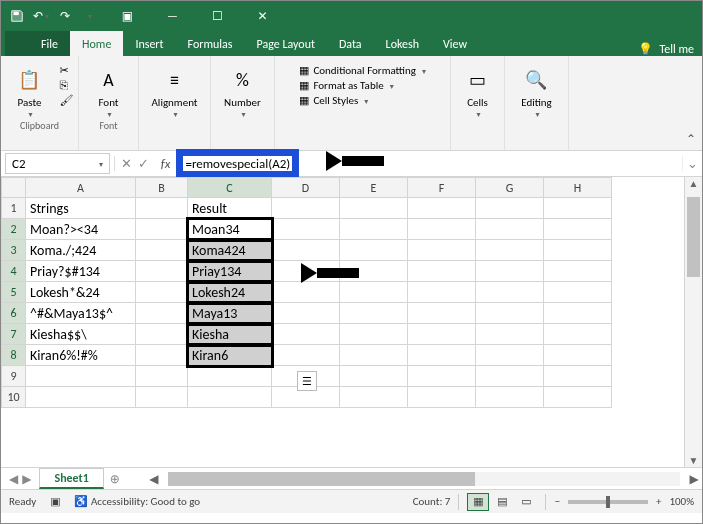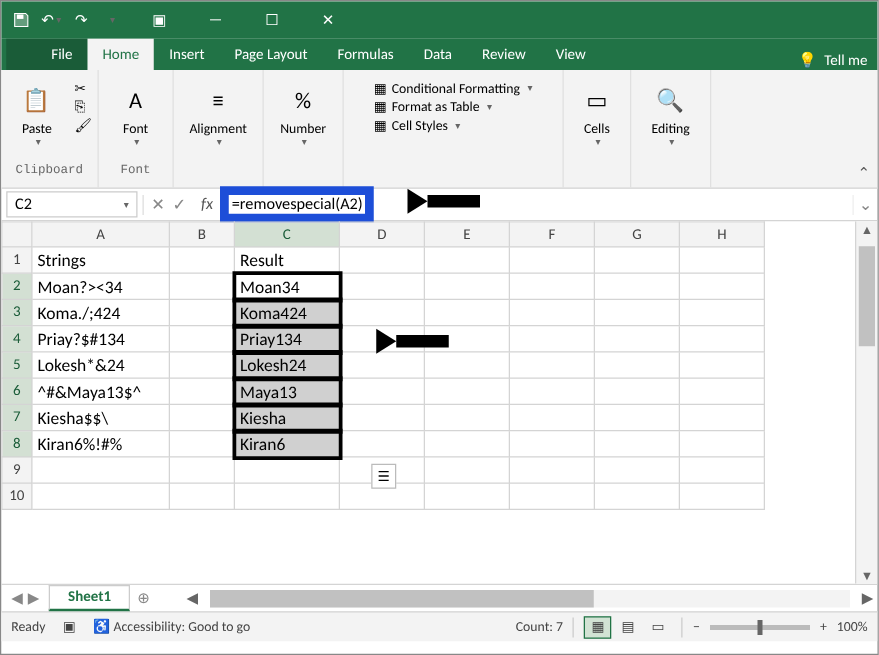--- a/index.html
+++ b/index.html
@@ -18,21 +18,21 @@
   .tabs { height: 25px; background:#217346; display:flex; align-items:end; padding-left:4px; font-size:12px; }
   .tab { padding:4px 12px; color:#fff; height:25px; line-height:18px; }
   .tab.file { background:#1a5c38;padding-left:36px; }
   .tab.active { background:#f3f3f3; color:#217346; }
   .tabs-right { margin-left:auto; display:flex; align-items:center; padding-right:8px; gap:6px; color:#fff;}
   .bulb { color:#ffd; }
 
   
   .ribbon { height: 95px; background:#f3f3f3; border-bottom:1px solid #d4d4d4; display:flex; position:relative;}
   .group { border-right:1px solid #e0e0e0; padding:4px 8px 16px; display:flex; flex-direction:column; align-items:center; justify-content:space-between; position:relative;}
-  .group-label { font-size:10px; color:#666; position:absolute; bottom:8px; width:100%; text-align:center;font-family:Liberation Mono, monospace;}
+  .group-label { font-size:10px; color:#666; position:absolute; bottom:18px; width:100%; text-align:center;}
   .group-body { flex:1; display:flex; align-items:flex-start; padding-top:4px; gap:4px; font-size:11px;}
   .bigbtn { display:flex; flex-direction:column; align-items:center; width:48px; font-size:11px; }
   .bigicon { width:32px; height:32px; display:flex; align-items:center; justify-content:center; font-size:18px;}
   .drop { font-size:8px; color:#666; margin-left:2px;}
   .clip-side { display:flex; flex-direction:column; gap:2px; margin-left:2px;}
   .clip-side span { font-size:11px;}
   .styles-body { display:flex; flex-direction:column; gap:2px; font-size:11px; padding:4px 10px;}
   .styles-body div { display:flex; align-items:center; gap:4px;}
   .ribbon-collapse { position:absolute; right:6px; bottom:4px; font-size:12px; color:#555;}
 
@@ -116,24 +116,24 @@
     <div class="titlebtn">—</div>
     <div class="titlebtn">☐</div>
     <div class="titlebtn close">✕</div>
   </div>
 </div>
 
 <div class="tabs">
   <div class="tab file">File</div>
   <div class="tab active">Home</div>
   <div class="tab">Insert</div>
+  <div class="tab">Formulas</div>
   <div class="tab">Page Layout</div>
-  <div class="tab">Formulas</div>
   <div class="tab">Data</div>
-  <div class="tab">Review</div>
+  <div class="tab">Lokesh</div>
   <div class="tab">View</div>
   <div class="tabs-right">
     <span class="bulb">💡</span>
     <span>Tell me</span>
   </div>
 </div>
 
 <div class="ribbon">
   <div class="group" style="width:78px;">
     <div class="group-body">

